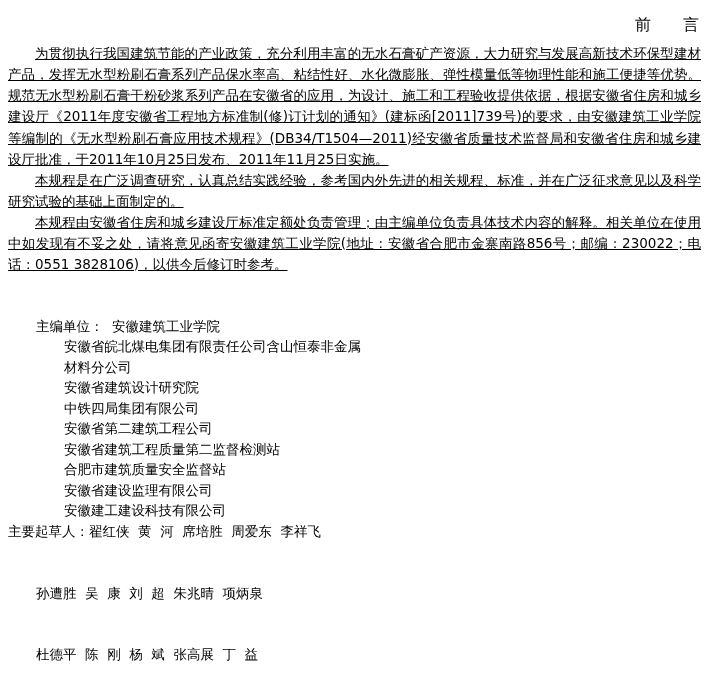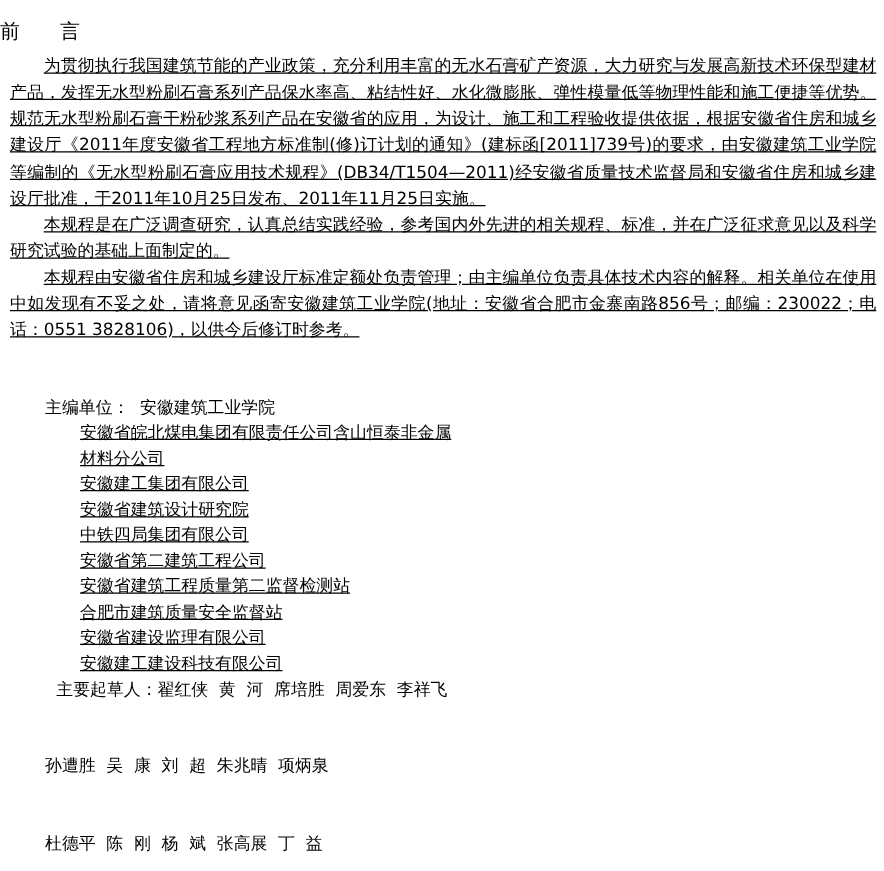--- a/index.html
+++ b/index.html
@@ -15,21 +15,21 @@
     font-size: 13.5px;
     line-height: 1.52;
     overflow: hidden;
   }
   .page {
     width: 707px;
     padding: 0;
     box-sizing: border-box;
   }
   .doc-title {
-    text-align: left;
+    text-align: right;
     font-size: 16px;
     letter-spacing: 8px;
     margin: 13px 0 6px 0;
     font-weight: normal;
   }
   .body-col {
     padding: 0 6px 0 8px;
   }
   p.para {
     margin: 0;
@@ -40,42 +40,41 @@
     text-decoration: underline;
   }
   .block {
     margin-top: 2px;
   }
   .line {
     margin: 0;
     line-height: 1.52;
     white-space: pre;
   }
-  .ind0 { padding-left: 0; margin-left: 37px; }
+  .ind0 { padding-left: 0; }
   .ind1 { padding-left: 28px; margin-top: 41px; }
-  .ind2 { padding-left: 56px; text-decoration: underline; }
+  .ind2 { padding-left: 56px; }
 </style>
 </head>
 <body>
 
 <div class="page">
 
   <h1 class="doc-title">前　言</h1>
 
   <div class="body-col">
 
     <p class="para">为贯彻执行我国建筑节能的产业政策，充分利用丰富的无水石膏矿产资源，大力研究与发展高新技术环保型建材产品，发挥无水型粉刷石膏系列产品保水率高、粘结性好、水化微膨胀、弹性模量低等物理性能和施工便捷等优势。规范无水型粉刷石膏干粉砂浆系列产品在安徽省的应用，为设计、施工和工程验收提供依据，根据安徽省住房和城乡建设厅《2011年度安徽省工程地方标准制(修)订计划的通知》(建标函[2011]739号)的要求，由安徽建筑工业学院等编制的《无水型粉刷石膏应用技术规程》(DB34/T1504—2011)经安徽省质量技术监督局和安徽省住房和城乡建设厅批准，于2011年10月25日发布、2011年11月25日实施。</p>
     <p class="para">本规程是在广泛调查研究，认真总结实践经验，参考国内外先进的相关规程、标准，并在广泛征求意见以及科学研究试验的基础上面制定的。</p>
     <p class="para">本规程由安徽省住房和城乡建设厅标准定额处负责管理；由主编单位负责具体技术内容的解释。相关单位在使用中如发现有不妥之处，请将意见函寄安徽建筑工业学院(地址：安徽省合肥市金寨南路856号；邮编：230022；电话：0551 3828106)，以供今后修订时参考。</p>
 
     <div class="block">
       <div class="line ind1">主编单位：  安徽建筑工业学院</div>
       <div class="line ind2">安徽省皖北煤电集团有限责任公司含山恒泰非金属</div>
       <div class="line ind2">材料分公司</div>
-      <div class="line ind2">安徽建工集团有限公司</div>
       <div class="line ind2">安徽省建筑设计研究院</div>
       <div class="line ind2">中铁四局集团有限公司</div>
       <div class="line ind2">安徽省第二建筑工程公司</div>
       <div class="line ind2">安徽省建筑工程质量第二监督检测站</div>
       <div class="line ind2">合肥市建筑质量安全监督站</div>
       <div class="line ind2">安徽省建设监理有限公司</div>
       <div class="line ind2">安徽建工建设科技有限公司</div>
       <div class="line ind0">主要起草人：翟红侠  黄  河  席培胜  周爱东  李祥飞</div>
       <div class="line ind1">孙遭胜  吴  康  刘  超  朱兆晴  项炳泉</div>
       <div class="line ind1">杜德平  陈  刚  杨  斌  张高展  丁  益</div>

